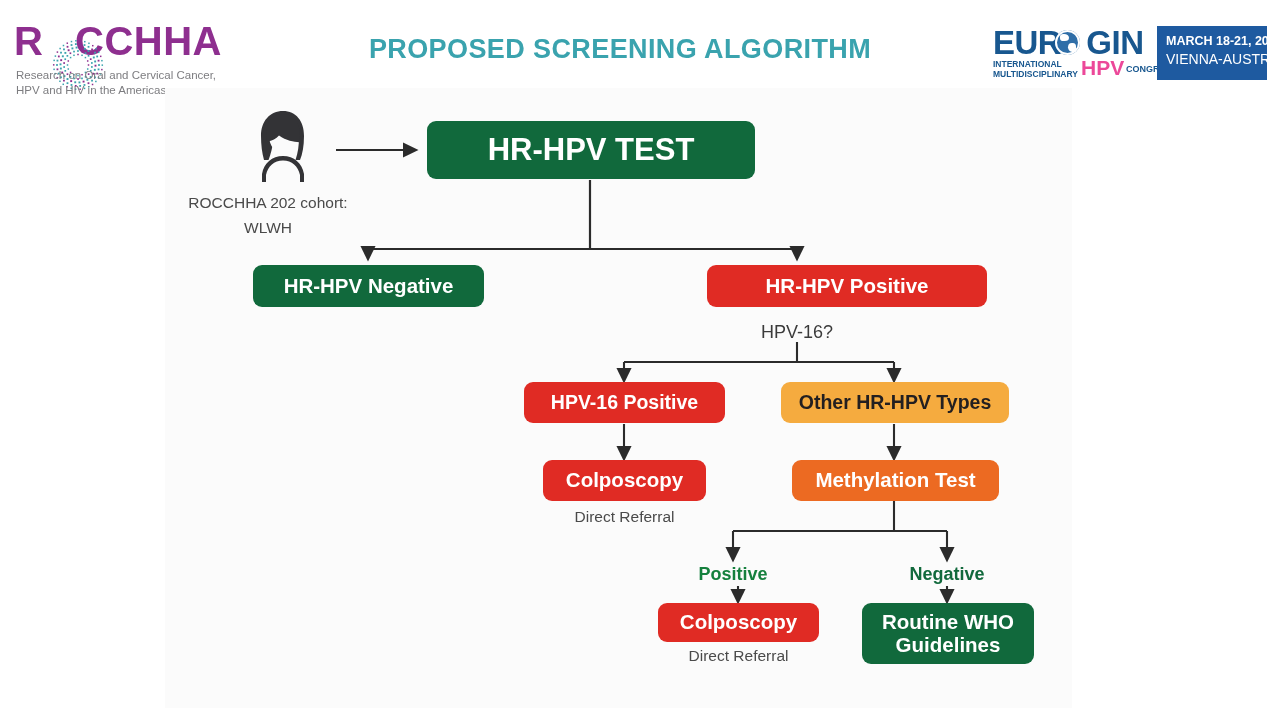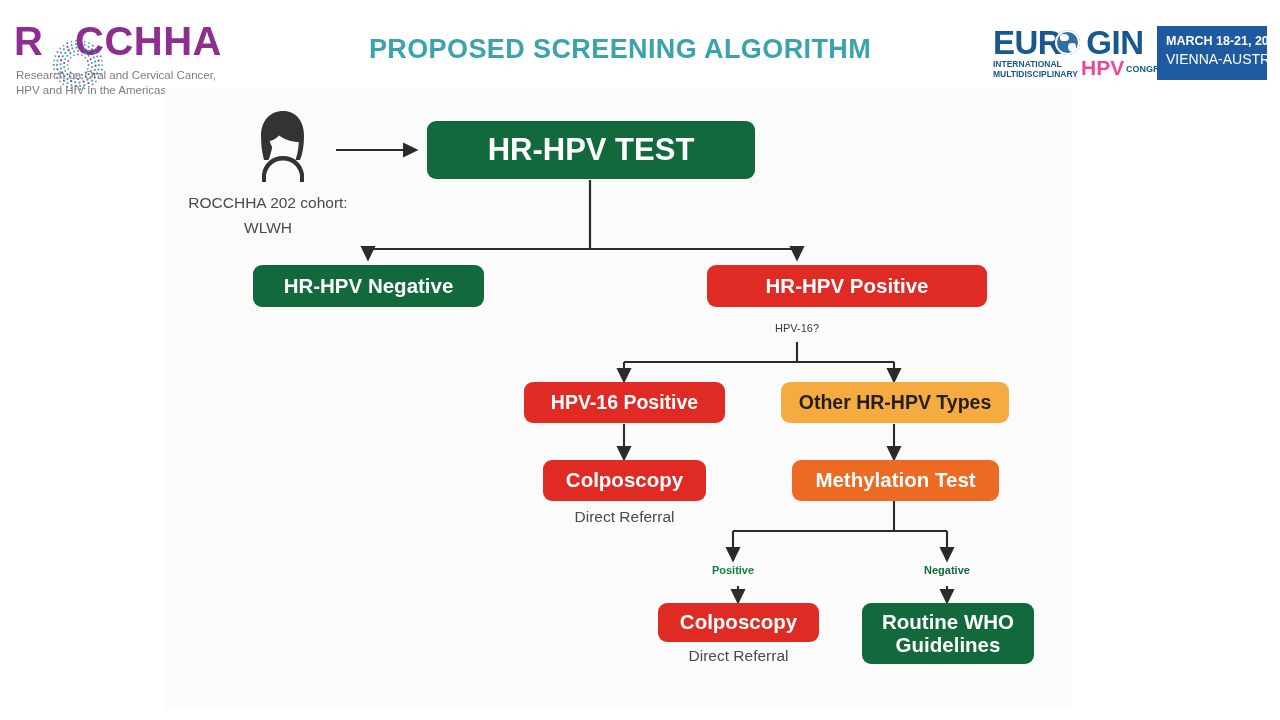--- a/index.html
+++ b/index.html
@@ -87,21 +87,21 @@
   }
   .n-green   { background: #11693c; color: #ffffff; }
   .n-red     { background: #e02b24; color: #ffffff; }
   .n-amber   { background: #f5ab3f; color: #231f20; }
   .n-orange  { background: #ec6a22; color: #ffffff; }
 
   .caption {
     position: absolute; text-align: center; font-size: 15.5px;
     color: #4a4a4a; white-space: nowrap; font-weight: 400;
   }
-  .edgelabel { position: absolute; text-align: center; font-size: 11px; white-space: nowrap; }
+  .edgelabel { position: absolute; text-align: center; font-size: 18px; white-space: nowrap; }
   .lab-pos { color: #15803d; font-weight: 700; }
   .lab-neg { color: #11693c; font-weight: 700; }
   .lab-q   { color: #3b3b3b; font-weight: 400; }
 
   
   .avatar { position: absolute; left: 247px; top: 108px; width: 72px; height: 80px; }
 
   
   .edges { position: absolute; left: 0; top: 0; width: 1280px; height: 720px; pointer-events: none; }
 </style>

